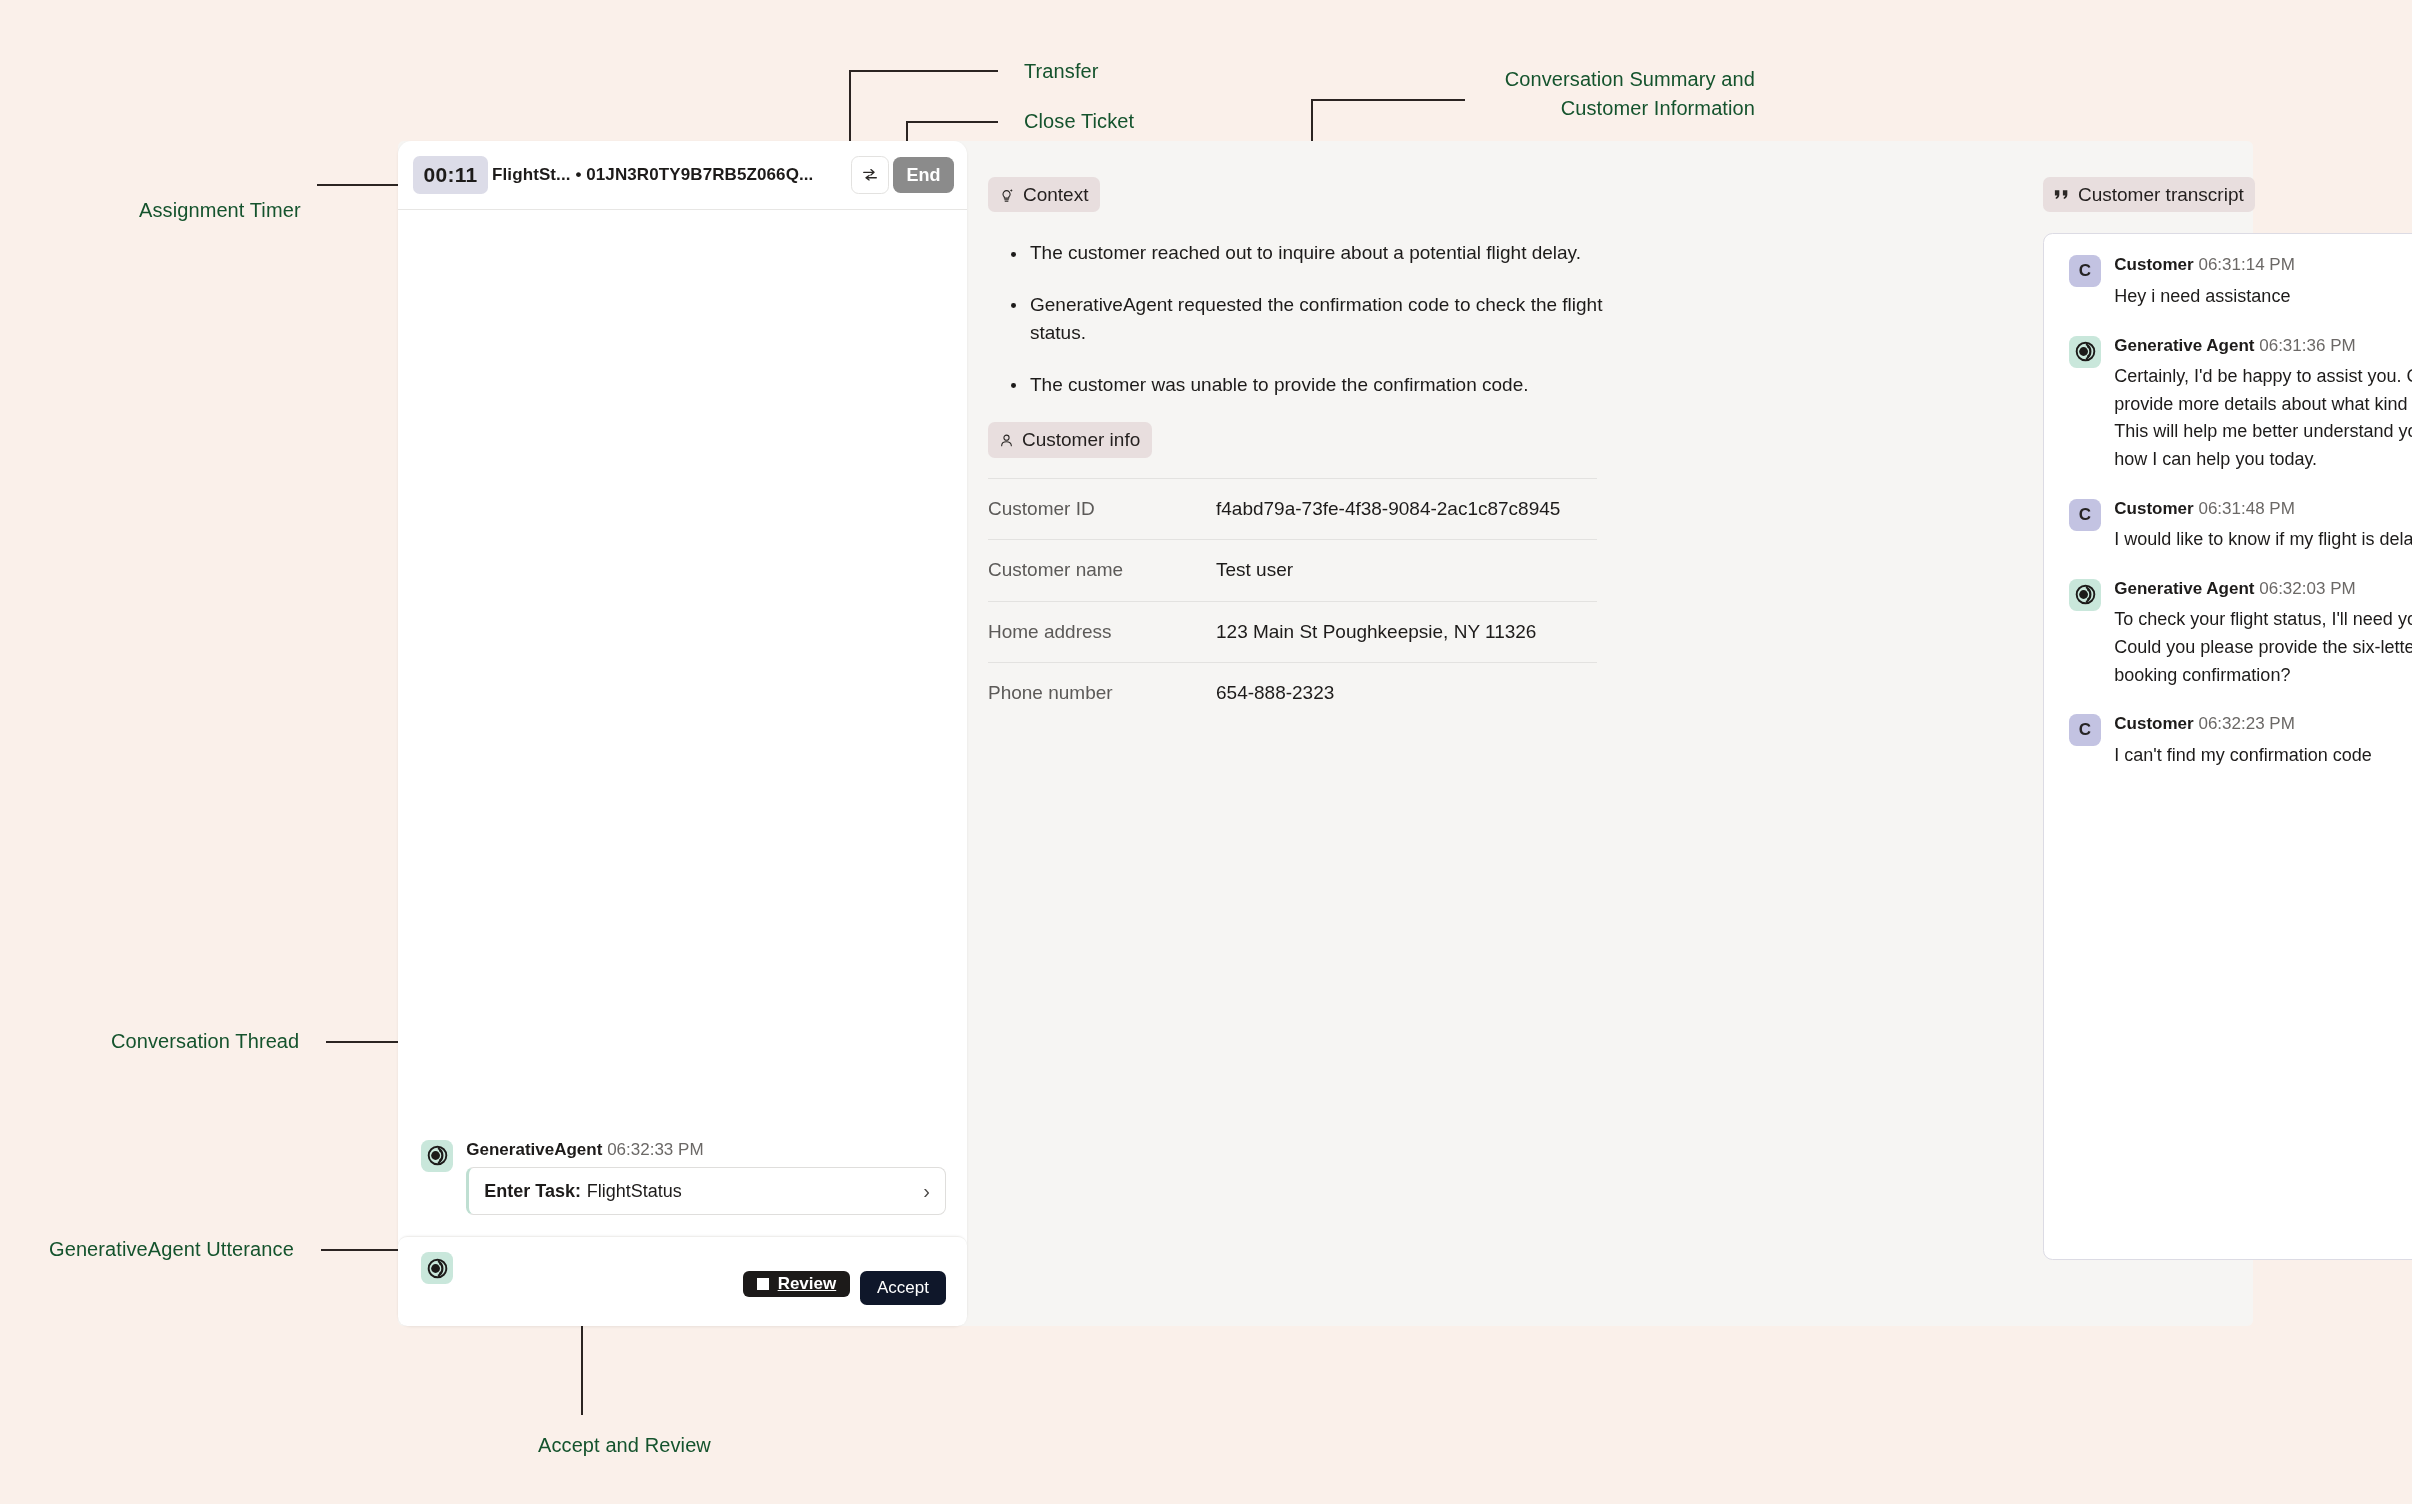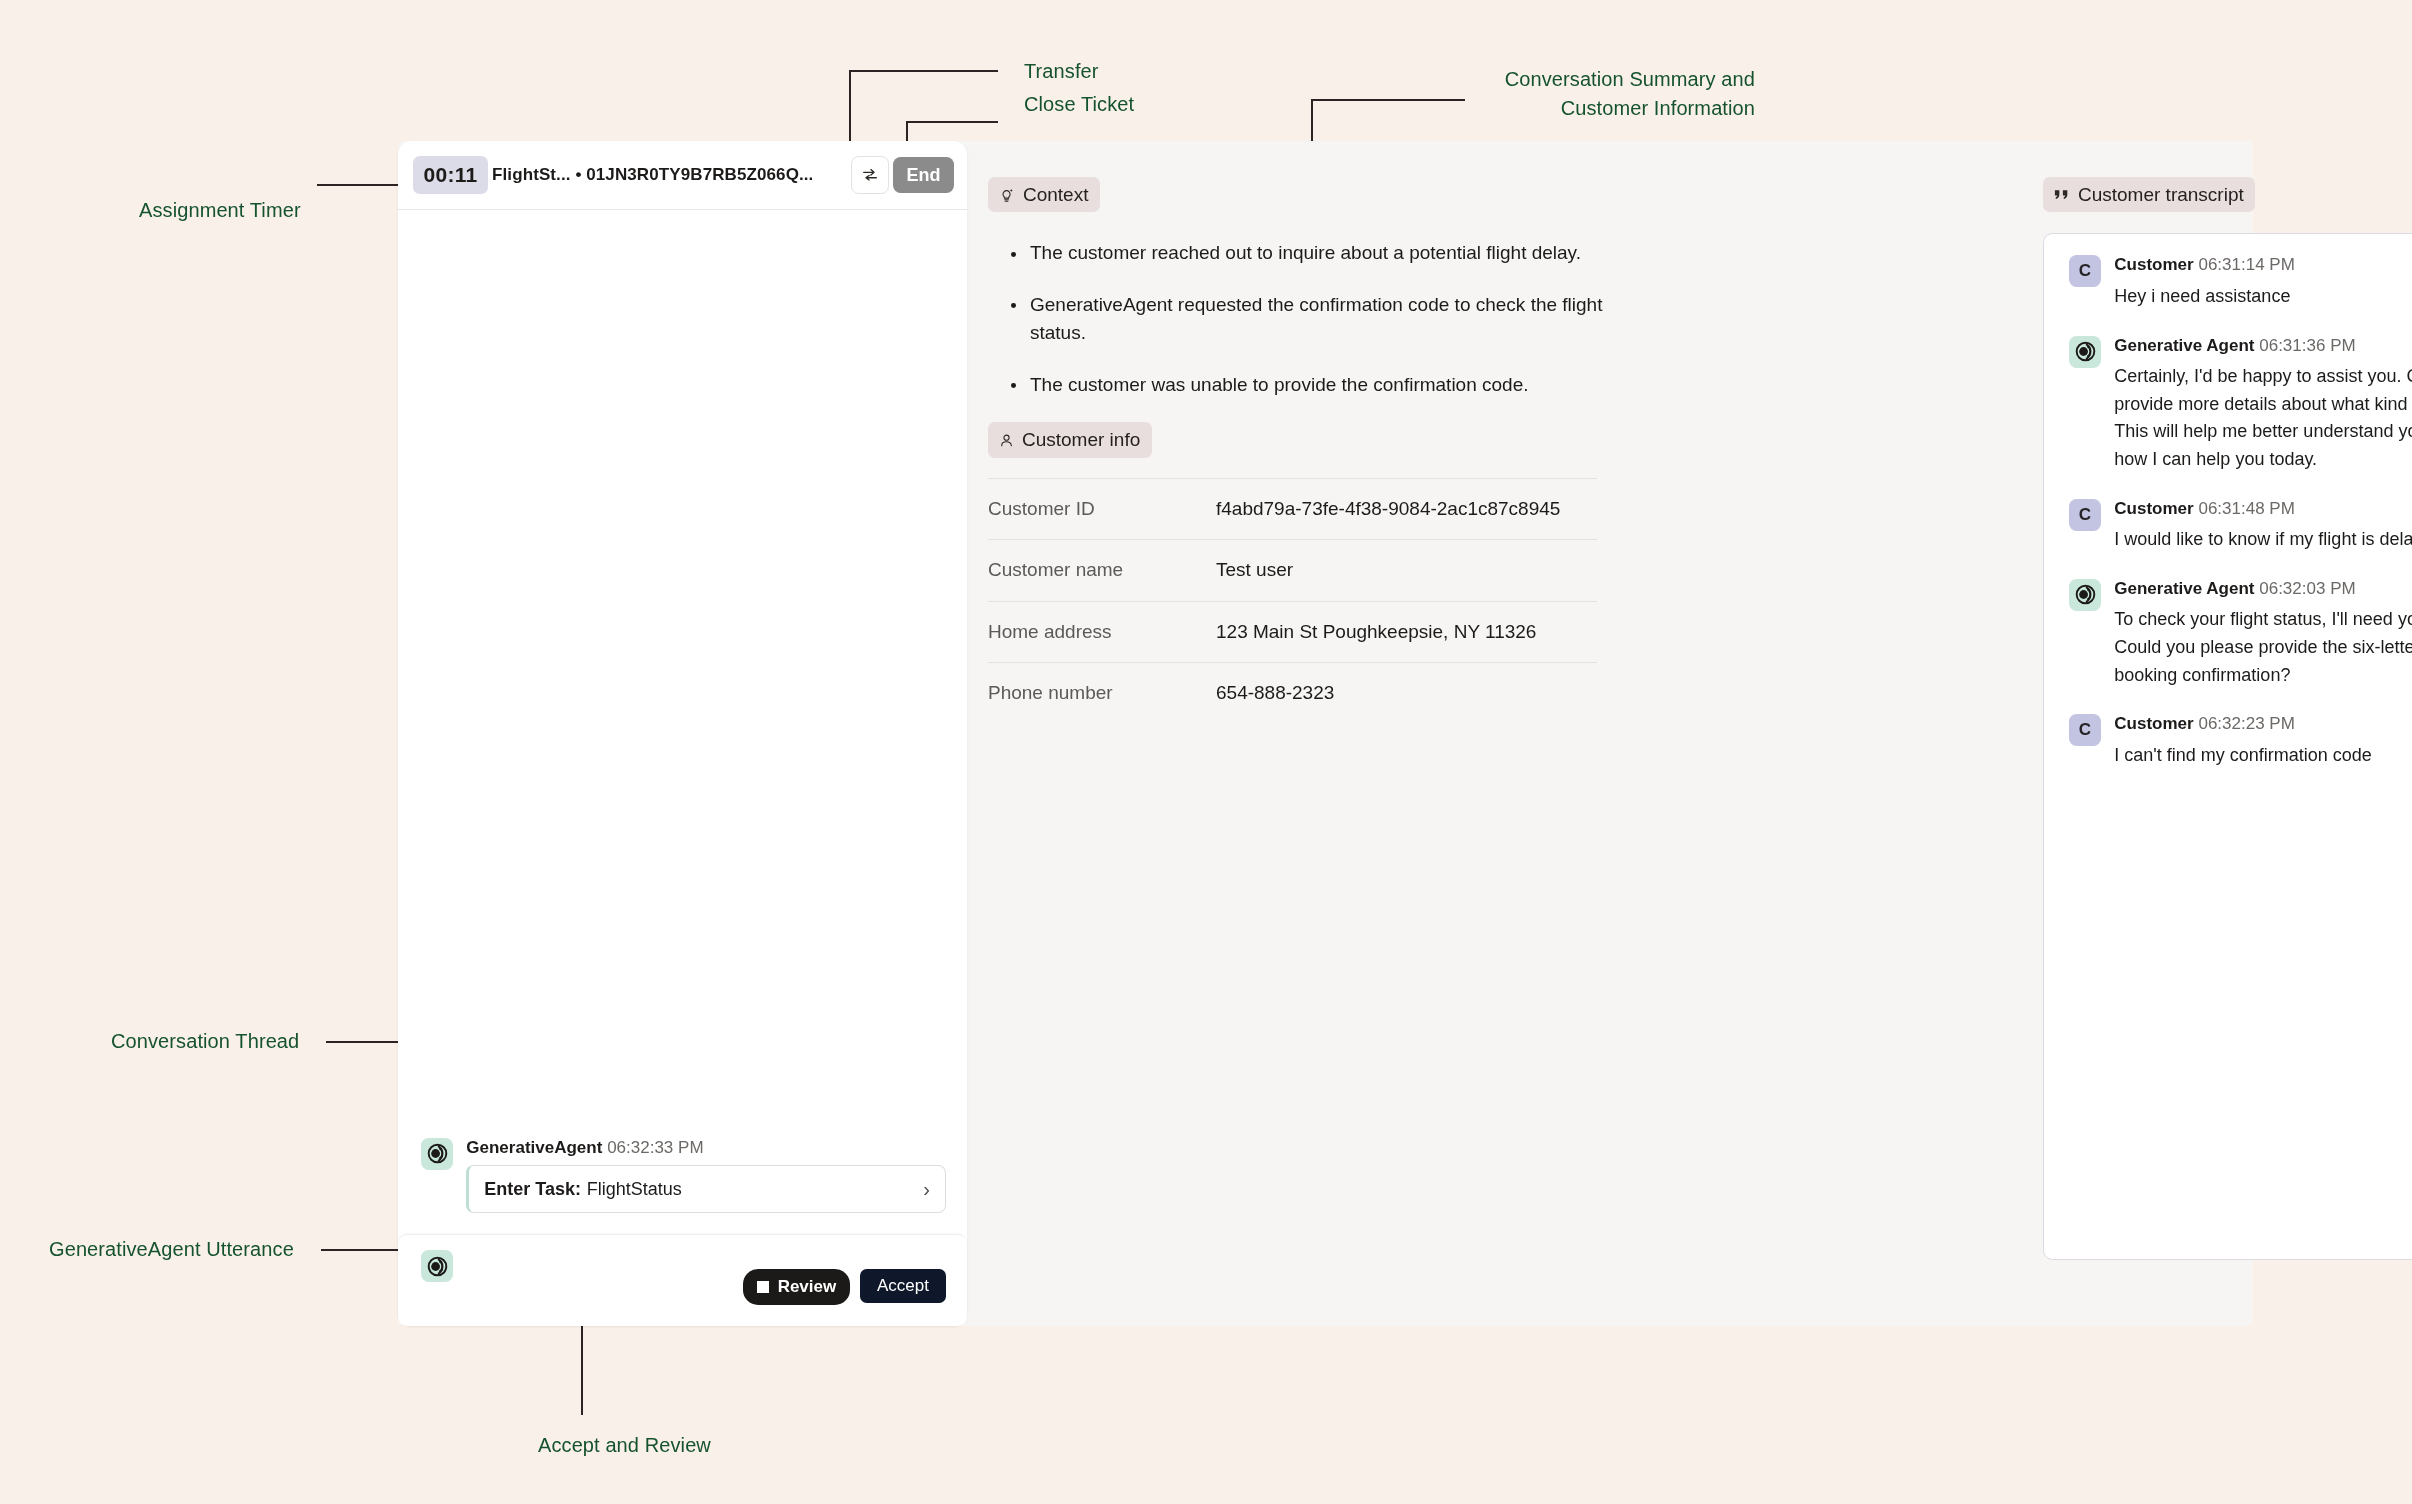--- a/index.html
+++ b/index.html
@@ -167,29 +167,30 @@
   #utterance-actions {
     display: flex;
     justify-content: flex-end;
     gap: 10.5px;
     margin-top: 19px;
   }
   #review-button {
     background: #1c1a19;
     color: #fff;
     border: none;
-    border-radius: 15px;
-    height: 36px;
+    border-radius: 6px;
+    height: 26px;
     padding: 0 13.3px;
     font-size: 17px;
     font-weight: bold;
     display: flex;
     align-items: center;
     gap: 8.6px;
     cursor: pointer;
+    text-decoration: underline;
   }
   #review-button .sq {
     width: 12.4px; height: 12.4px; background: #fff; display: inline-block;
   }
   #accept-button {
     background: #0f172a;
     color: #fff;
     border: none;
     border-radius: 6.7px;
     height: 34px;
@@ -283,21 +284,21 @@
 </head>
 <body>
 
 <div class="annot" style="left:139px; top:168px;margin-top:28px;">Assignment Timer</div>
 <div class="leader h" style="left:317px; top:184px; width:88px;"></div>
 
 <div class="annot" style="left:1024px; top:57px;">Transfer</div>
 <div class="leader h" style="left:849px; top:70px; width:149px;"></div>
 <div class="leader v" style="left:849px; top:70px; height:112px;"></div>
 
-<div class="annot" style="left:1024px; top:90px;text-align:center;">Close Ticket</div>
+<div class="annot" style="left:1024px; top:107px;text-align:center;">Close Ticket</div>
 <div class="leader h" style="left:906px; top:121px; width:92px;"></div>
 <div class="leader v" style="left:906px; top:121px; height:63px;"></div>
 
 <div class="annot right" style="left:1313px; top:65px; width:442px;">Conversation Summary and
 Customer Information</div>
 <div class="leader h" style="left:1311px; top:99px; width:154px;"></div>
 <div class="leader v" style="left:1311px; top:99px; height:105px;"></div>
 
 <div class="annot" style="left:2266px; top:266px;">Transcript</div>
 <div class="leader h" style="left:2178px; top:281px; width:76px;"></div>

